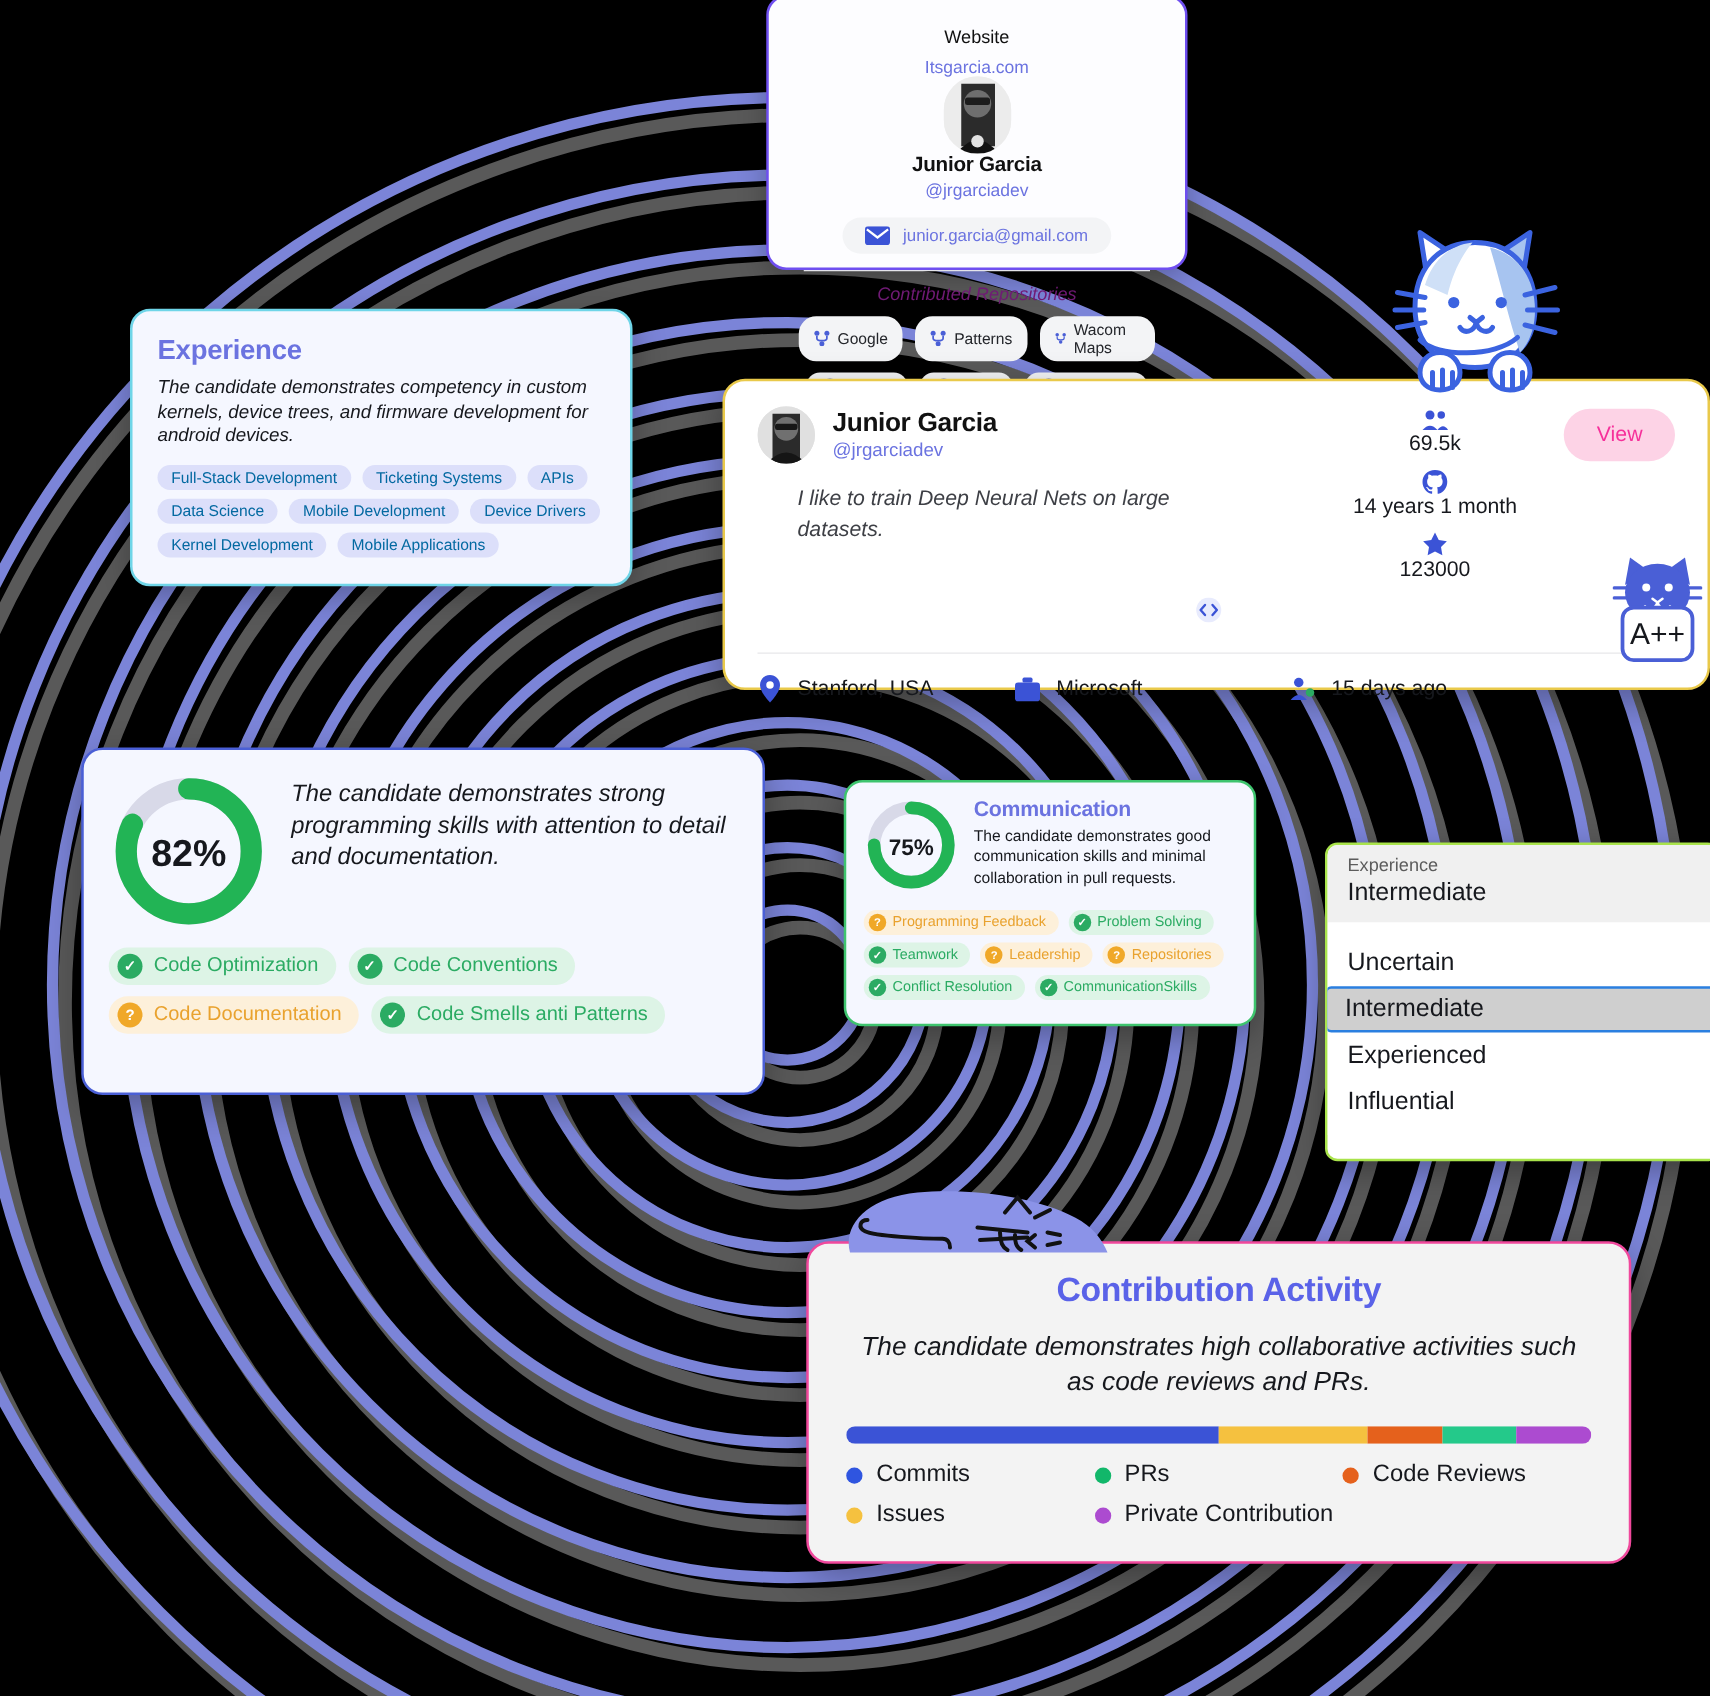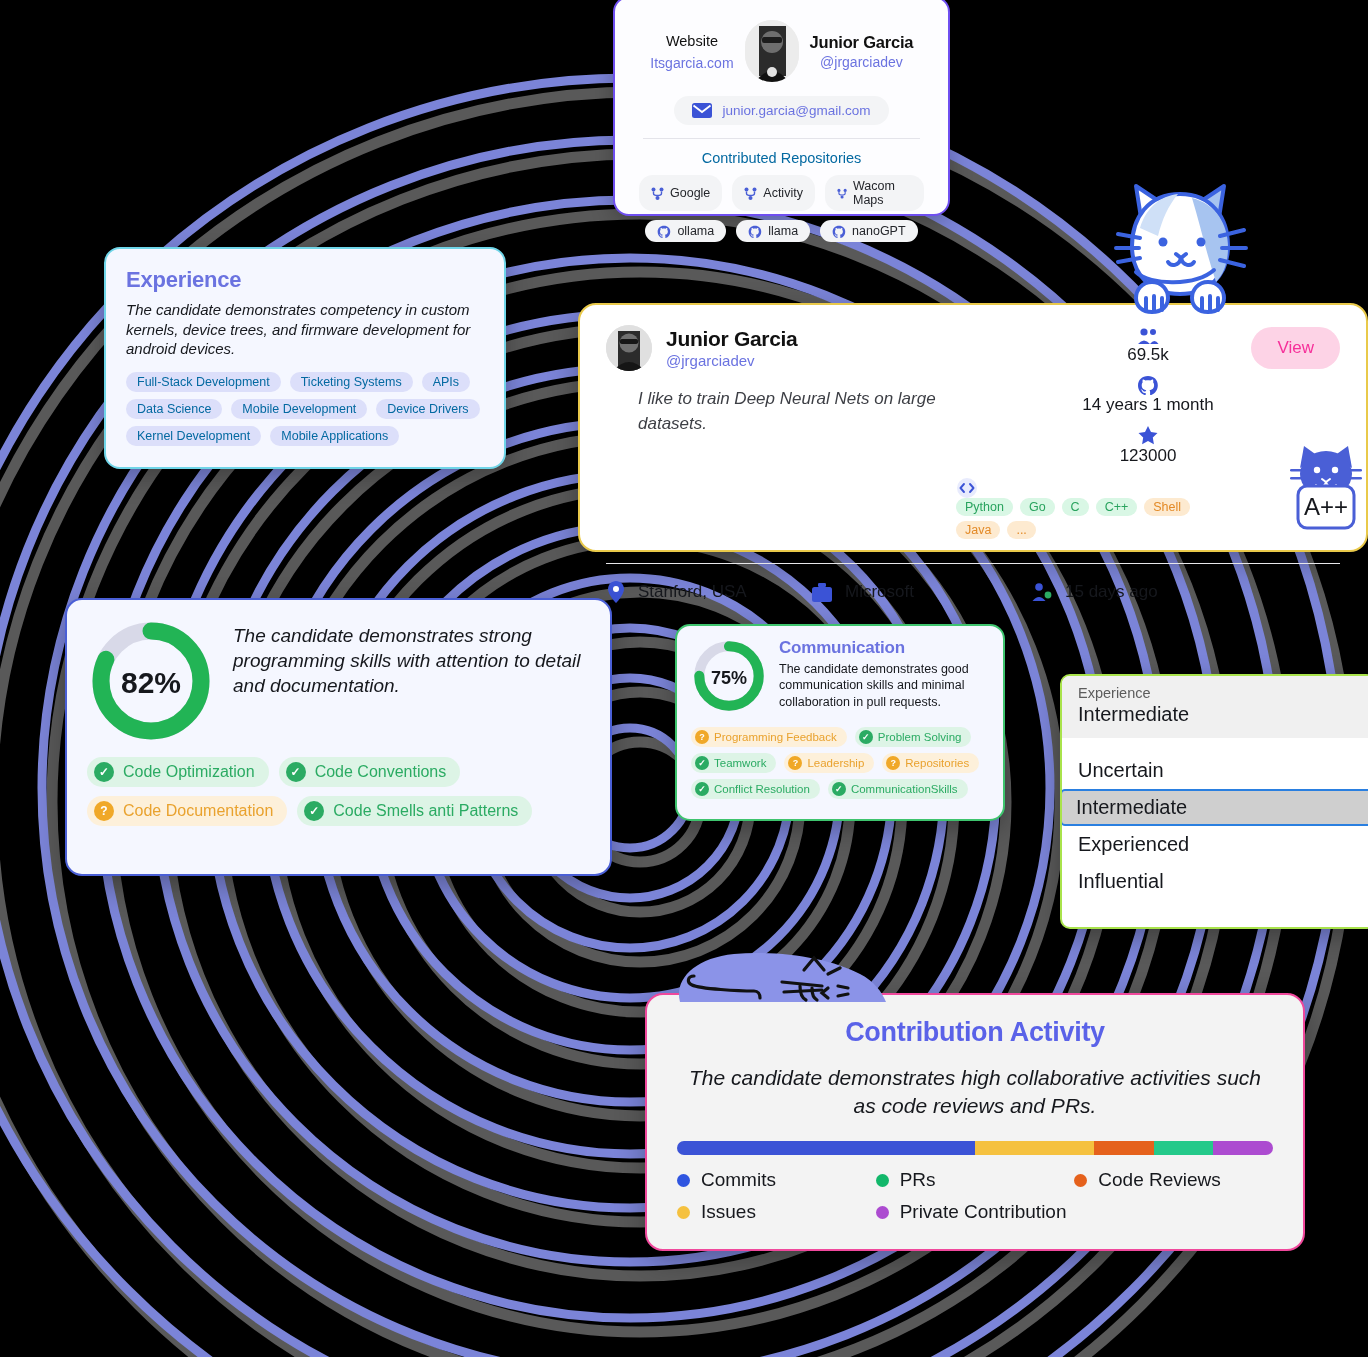--- a/index.html
+++ b/index.html
@@ -23,38 +23,38 @@
 
   
   #contact-card {
     left: 613px; top: -4px; width: 337px; height: 220px;
     background: #fdfdff;
     border: 2px solid #6f4ff0;
     border-radius: 16px;
     box-shadow: 0 6px 22px rgba(0,0,0,.25);
     padding: 22px 24px 14px;
   }
-  .contact-top { display: flex; align-items: center; justify-content: space-between; }
+  .contact-top { display: flex; align-items: center; justify-content: space-between; flex-direction: column; }
   .contact-left { text-align: center; width: 110px; }
   .contact-left .lbl { font-size: 14.5px; color: #111; font-weight: 400; line-height: 1.5; }
   .contact-left .site { font-size: 14px; color: #6b73e0; margin-top: 3px; }
   .avatar-sm {
     width: 54px; height: 62px; border-radius: 28px;
     background: #efefef; overflow: hidden; position: relative; flex: 0 0 auto;
   }
   .contact-right { width: 130px; text-align: center; }
   .contact-right .nm { font-size: 16.5px; font-weight: 700; color: #111; letter-spacing: -.2px; }
   .contact-right .hd { font-size: 14px; color: #6b73e0; margin-top: 2px; }
   .email-pill {
     margin: 14px auto 0; display: flex; align-items: flex-end; gap: 10px;
     background: #f3f4f6; border-radius: 18px; padding: 7px 18px; width: fit-content;
   }
   .email-pill .txt { font-size: 13.5px; color: #6b73e0; }
   .divider { height: 1px; background: #e4e4ea; margin: 13px 4px 0; }
-  .repos-title { text-align: center; font-size: 14.5px; color: #0369a1; margin-top: 11px; }
+  .repos-title { text-align: center; font-size: 14.5px; color: #701a75; margin-top: 11px; font-style: italic; }
   .repo-row { display: flex; justify-content: center; gap: 10px; margin-top: 9px; }
   .repo-chip {
     display: flex; align-items: center; gap: 6px;
     background: #f3f4f6; border-radius: 14px; padding: 4px 12px;
     font-size: 12.5px; color: #24262b;
   }
 
   
   #experience-card {
     left: 104px; top: 247px; width: 402px; height: 222px;
@@ -303,21 +303,21 @@
           </svg>
           <span>Google</span>
         </div>
         <div class="repo-chip">
           <svg width="13" height="13" viewBox="0 0 13 13">
             <circle cx="2.5" cy="2.5" r="2" fill="#4a5fd6"></circle>
             <circle cx="10.5" cy="2.5" r="2" fill="#4a5fd6"></circle>
             <circle cx="6.5" cy="11" r="2" fill="#4a5fd6"></circle>
             <path d="M2.5 4.5 v2 q0 2 4 2 q4 0 4 -2 v-2" stroke="#4a5fd6" stroke-width="1.4" fill="none"></path>
           </svg>
-          <span>Activity</span>
+          <span>Patterns</span>
         </div>
         <div class="repo-chip">
           <svg width="13" height="13" viewBox="0 0 13 13">
             <circle cx="2.5" cy="2.5" r="2" fill="#4a5fd6"></circle>
             <circle cx="10.5" cy="2.5" r="2" fill="#4a5fd6"></circle>
             <circle cx="6.5" cy="11" r="2" fill="#4a5fd6"></circle>
             <path d="M2.5 4.5 v2 q0 2 4 2 q4 0 4 -2 v-2" stroke="#4a5fd6" stroke-width="1.4" fill="none"></path>
           </svg>
           <span>Wacom Maps</span>
         </div>
@@ -401,29 +401,20 @@
           <svg width="22" height="21" viewBox="0 0 22 21">
             <path d="M11 1 l3 6 6.5 1 -4.7 4.6 1.1 6.6 -5.9-3.1 -5.9 3.1 1.1-6.6 -4.7-4.6 6.5-1 Z" fill="#3b53d6"></path>
           </svg>
           <span class="val">123000</span>
         </div>
         <div class="stat-row" style="align-items:flex-start;">
           <svg width="22" height="20" viewBox="0 0 22 20" style="margin-top:2px;">
             <circle cx="11" cy="10" r="10" fill="#e8ebfd"></circle>
             <path d="M8 6 L4.5 10 L8 14 M14 6 L17.5 10 L14 14" stroke="#3b53d6" stroke-width="1.9" fill="none" stroke-linecap="round" stroke-linejoin="round"></path>
           </svg>
-          <div class="lang-wrap" id="lang-list">
-              <span class="lang-chip lang-green">Python</span>
-              <span class="lang-chip lang-green">Go</span>
-              <span class="lang-chip lang-green">C</span>
-              <span class="lang-chip lang-green">C++</span>
-              <span class="lang-chip lang-orange">Shell</span>
-              <span class="lang-chip lang-orange">Java</span>
-              <span class="lang-chip lang-orange">...</span>
-            </div>
         </div>
       </div>
     </div>
 
     <div class="pf-divider"></div>
     <div class="pf-foot">
       <div class="foot-item" id="foot-loc">
         <svg width="20" height="24" viewBox="0 0 20 24">
           <path d="M10 1 C5.6 1 2 4.6 2 9 c0 6 8 14 8 14 s8-8 8-14 c0-4.4-3.6-8-8-8 Z" fill="#3b53d6"></path>
           <circle cx="10" cy="9" r="3" fill="#fff"></circle>

